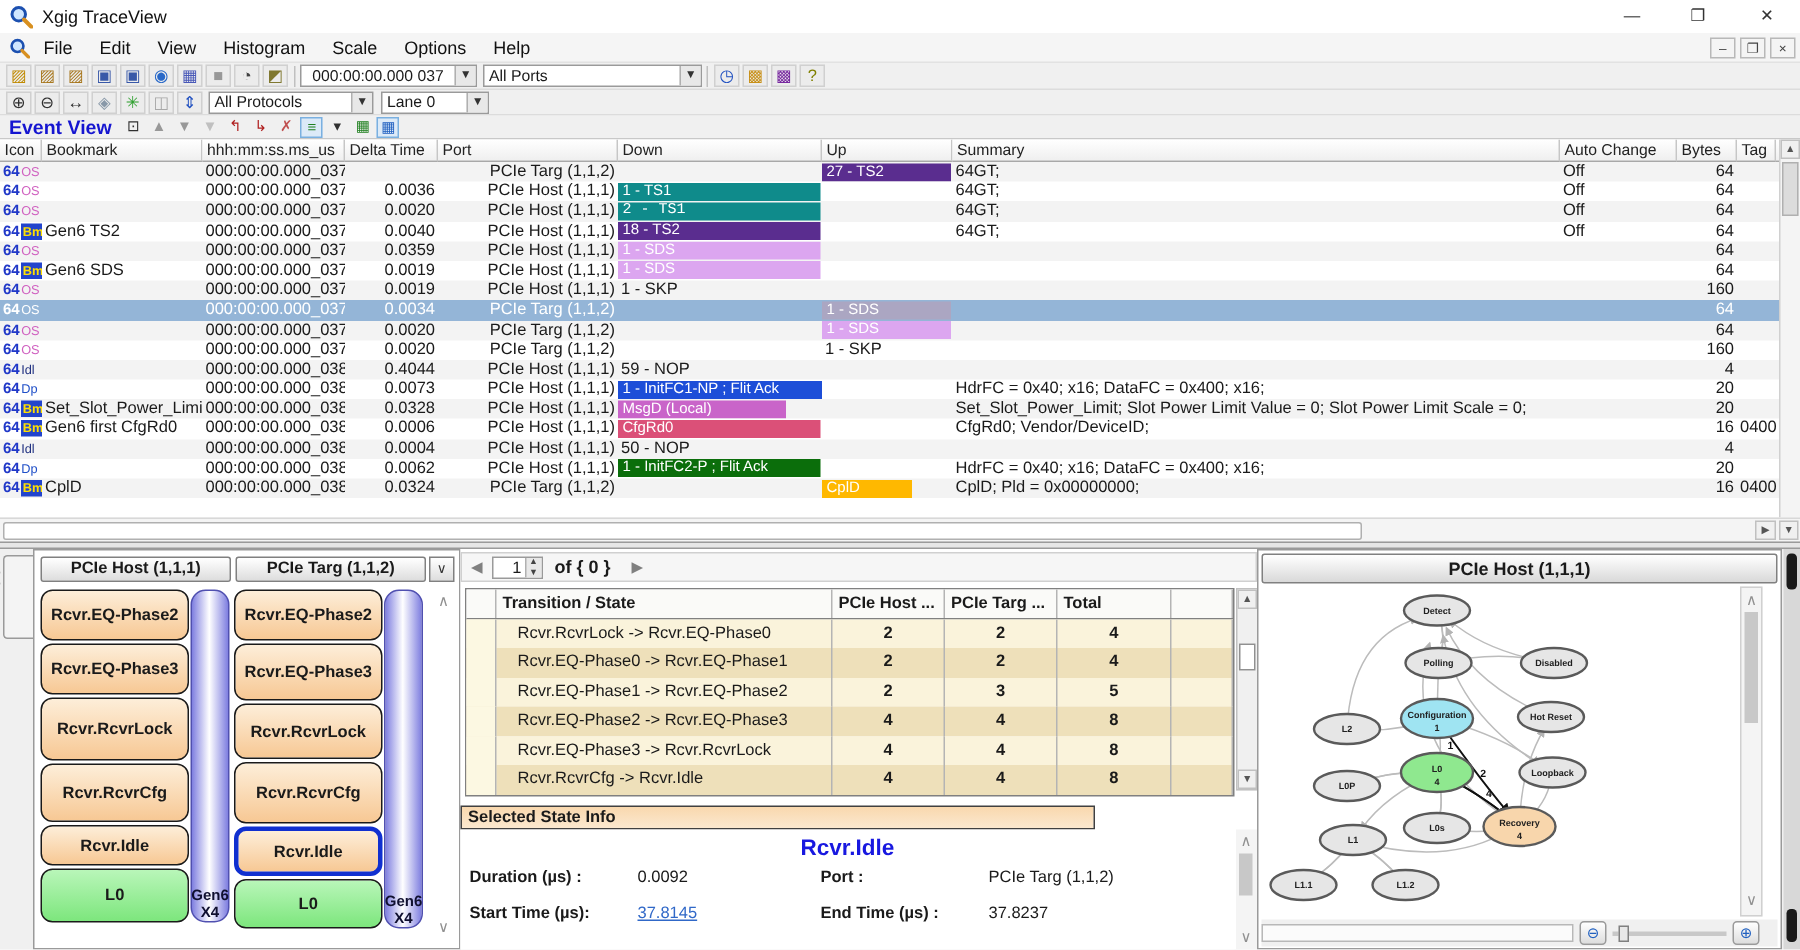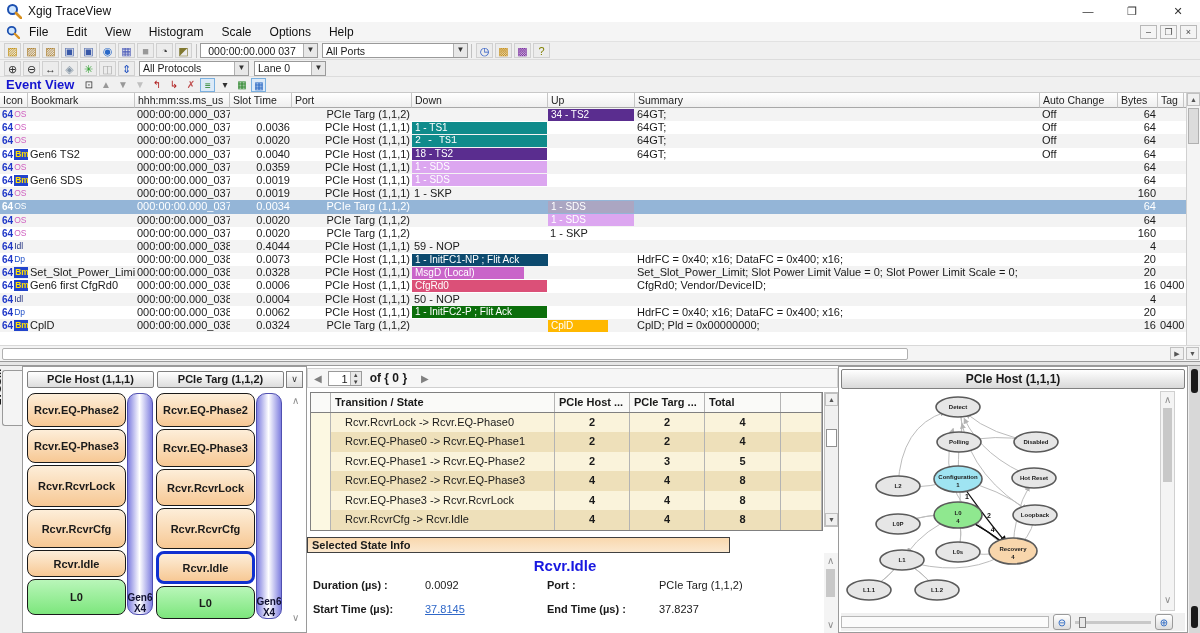--- a/index.html
+++ b/index.html
@@ -216,21 +216,21 @@
         <span class="evicon" style="color: rgb(32, 128, 32);">▦</span>
         <span class="evicon evbox" style="color: rgb(32, 96, 192);">▦</span>
       </span>
   </div>
 
   <div class="abs" id="gridwrap">
     <div class="ghead" id="ghead">
         <div class="hc" style="width: 28px;">Icon</div>
         <div class="hc" style="width: 107px;">Bookmark</div>
         <div class="hc" style="width: 95px;">hhh:mm:ss.ms_us</div>
-        <div class="hc" style="width: 62px;">Slot Time</div>
+        <div class="hc" style="width: 62px;">Delta Time</div>
         <div class="hc" style="width: 120px;">Port</div>
         <div class="hc" style="width: 136px;">Down</div>
         <div class="hc" style="width: 87px;">Up</div>
         <div class="hc" style="width: 405px;">Summary</div>
         <div class="hc" style="width: 78px;">Auto Change</div>
         <div class="hc" style="width: 40px;">Bytes</div>
         <div class="hc" style="width: 26px;">Tag</div>
         <div class="hc" style="width: 14px; flex: 1 1 0%;">Qu</div>
       </div>
     <div id="gbody">
@@ -238,21 +238,21 @@
           <div class="gc icocell" style="width: 28px;">
             <span class="ico64">64</span>
             <span class="badge OS">OS</span>
           </div>
           <div class="gc " style="width: 107px;"></div>
           <div class="gc r" style="width: 95px;">000:00:00.000_037</div>
           <div class="gc r" style="width: 62px;"></div>
           <div class="gc r" style="width: 120px;">PCIe Targ (1,1,2)</div>
           <div class="gc " style="width: 136px; padding: 0px;"></div>
           <div class="gc " style="width: 87px; padding: 0px;">
-            <div class="bar" style="background: rgb(90, 45, 143); color: rgb(255, 255, 255); width: 86px;">34 - TS2</div>
+            <div class="bar" style="background: rgb(90, 45, 143); color: rgb(255, 255, 255); width: 86px;">27 - TS2</div>
           </div>
           <div class="gc " style="width: 405px;">64GT;</div>
           <div class="gc " style="width: 78px;">Off</div>
           <div class="gc r" style="width: 40px;">64</div>
           <div class="gc " style="width: 26px;"></div>
         </div>
         <div class="grow">
           <div class="gc icocell" style="width: 28px;">
             <span class="ico64">64</span>
             <span class="badge OS">OS</span>
@@ -429,21 +429,21 @@
         <div class="grow">
           <div class="gc icocell" style="width: 28px;">
             <span class="ico64">64</span>
             <span class="badge Dp">Dp</span>
           </div>
           <div class="gc " style="width: 107px;"></div>
           <div class="gc r" style="width: 95px;">000:00:00.000_038</div>
           <div class="gc r" style="width: 62px;">0.0073</div>
           <div class="gc r" style="width: 120px;">PCIe Host (1,1,1)</div>
           <div class="gc " style="width: 136px; padding: 0px;">
-            <div class="bar" style="background: #0c4a6e; color: rgb(255, 255, 255); width: 149px;">1 - InitFC1-NP ; Flit Ack</div>
+            <div class="bar" style="background: #1d4ed8; color: rgb(255, 255, 255); width: 149px;">1 - InitFC1-NP ; Flit Ack</div>
           </div>
           <div class="gc " style="width: 87px; padding: 0px;"></div>
           <div class="gc " style="width: 405px;">HdrFC = 0x40; x16; DataFC = 0x400; x16;</div>
           <div class="gc " style="width: 78px;"></div>
           <div class="gc r" style="width: 40px;">20</div>
           <div class="gc " style="width: 26px;"></div>
         </div>
         <div class="grow alt">
           <div class="gc icocell" style="width: 28px;">
             <span class="ico64">64</span>

